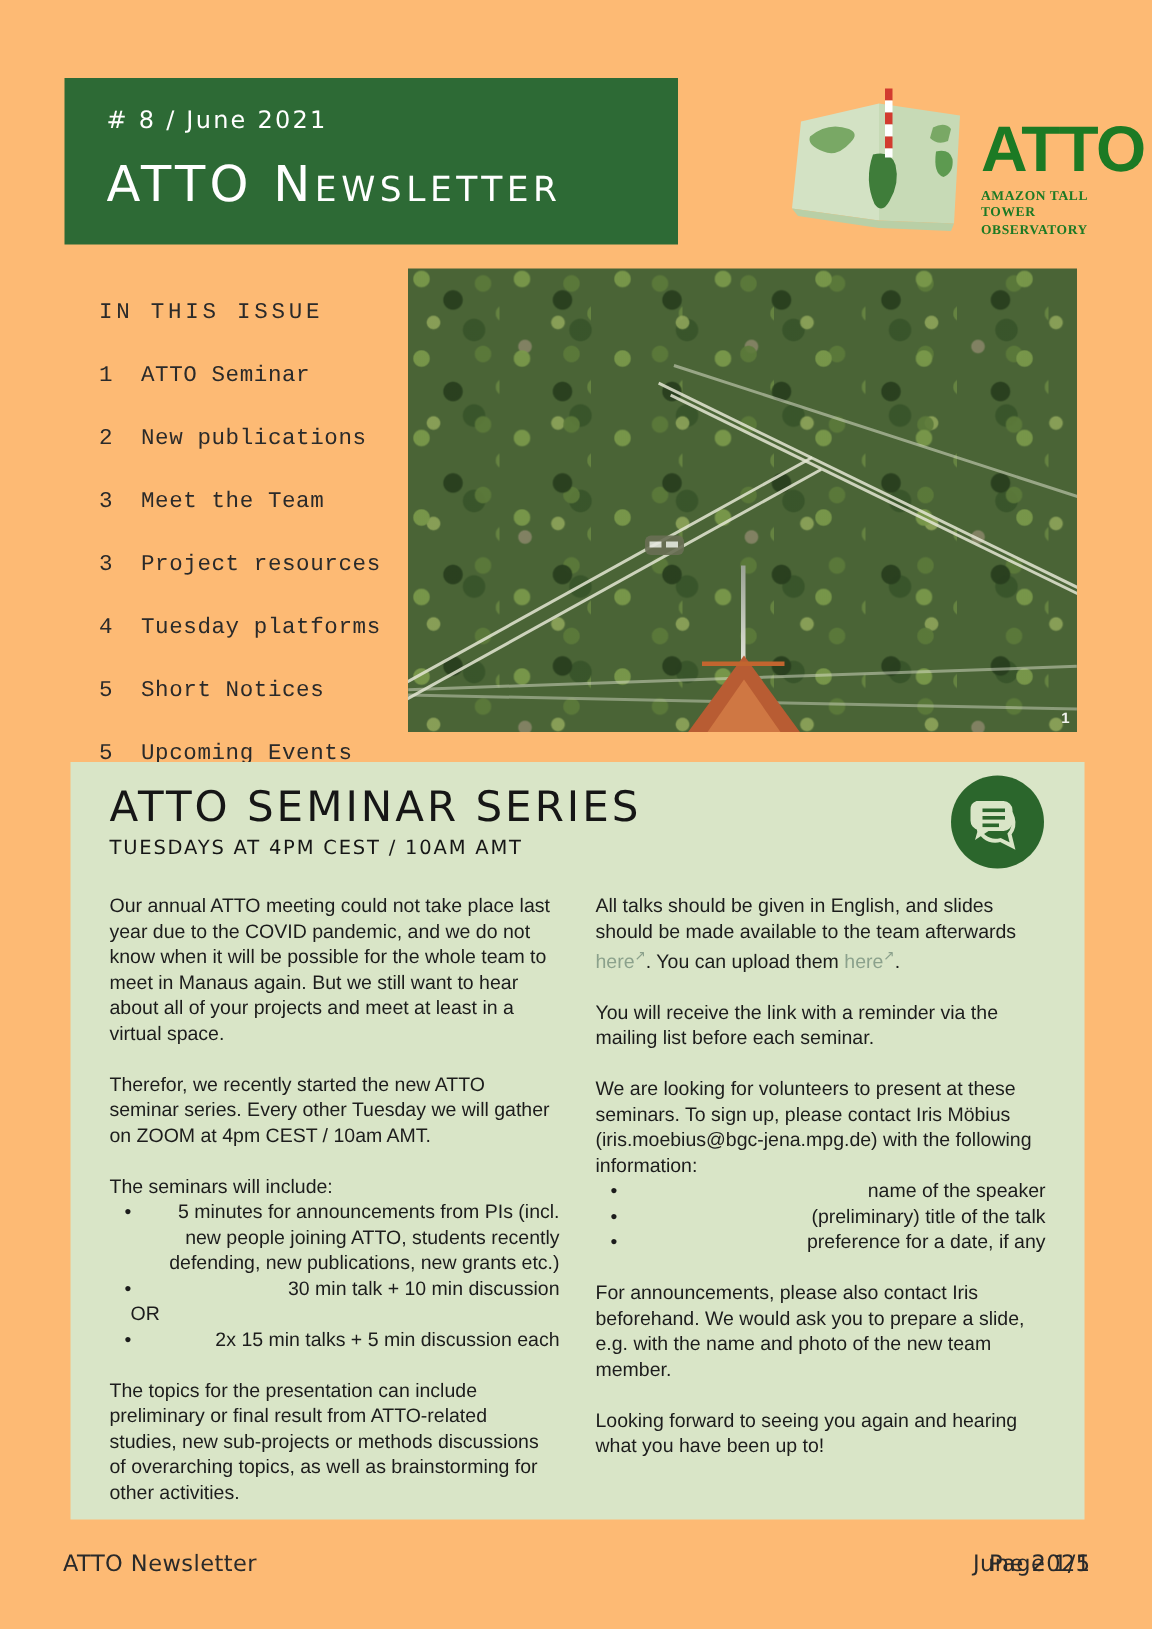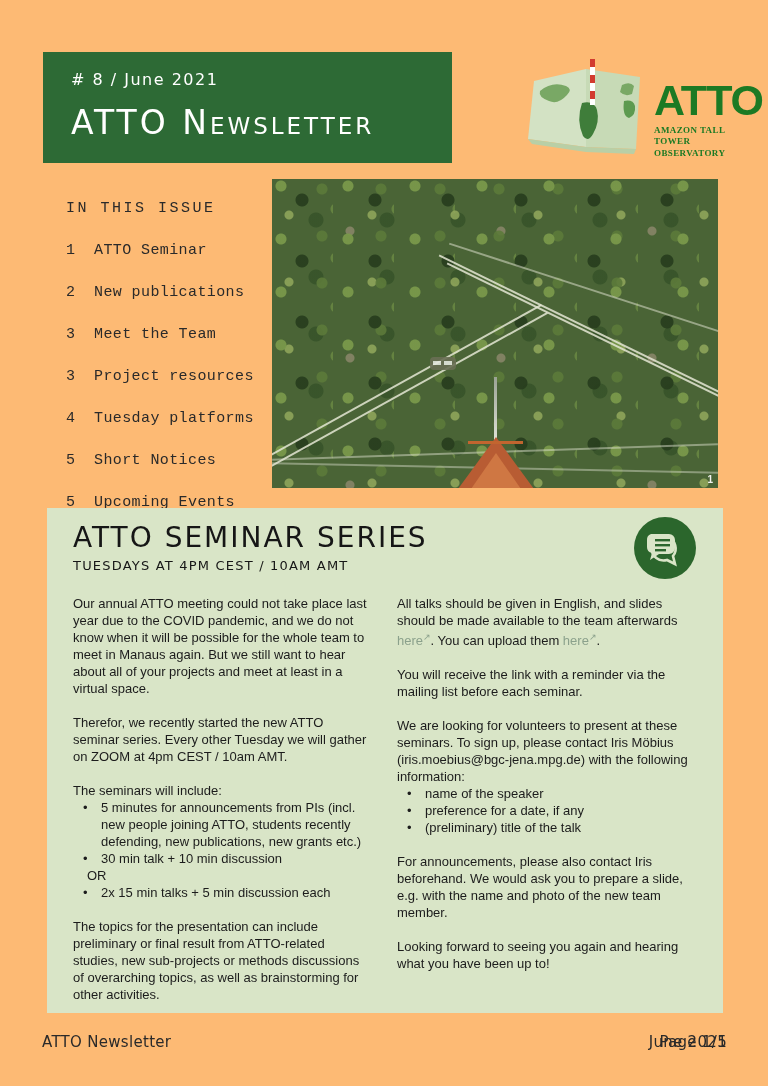--- a/index.html
+++ b/index.html
@@ -88,21 +88,21 @@
     color:#161616; font-weight:400; text-transform:uppercase;
   }
   .box-subtitle {
     font-family:"DejaVu Sans", sans-serif; font-size:13px; letter-spacing:1.2px;
     color:#161616; margin-top:4px; text-transform:uppercase;
   }
   .chat-badge { position:absolute; right:26px; top:8px; width:64px; height:64px; }
   .columns { display:flex; gap:24px; margin-top:22px; }
   .col { width:302px; font-size:13px; line-height:17px; color:#1c1c1c; }
   .col p { margin-bottom:17px; }
-  .col ul { list-style:none; margin:0 0 0 6px; }
+  .col ul { list-style:none; margin:0 0 0 6px;text-align:right; }
   .col li { position:relative; padding-left:22px; }
   .col li::before { content:"\2022"; position:absolute; left:4px; top:0; }
   .or-line { margin-left:14px; }
   .after-list { margin-top:17px; }
   a.doc-link { color:#8ba18c; text-decoration:none; }
   a.doc-link sup { font-size:9px; }
 
   
   .footer {
     position:absolute; left:42px; right:41px; top:1033px;
@@ -233,22 +233,22 @@
         </ul>
         <p class="after-list">The topics for the presentation can include preliminary or final result from ATTO-related studies, new sub-projects or methods discussions of overarching topics, as well as brainstorming for other activities.</p>
       </div>
 
       <div class="col">
         <p><span>All talks should be given in English, and slides should be made available to the team afterwards </span><a href="#" class="doc-link"><span>here</span><sup>↗</sup></a><span>. You can upload them </span><a href="#" class="doc-link"><span>here</span><sup>↗</sup></a><span>.</span></p>
         <p>You will receive the link with a reminder via the mailing list before each seminar.</p>
         <p style="margin-bottom:0">We are looking for volunteers to present at these seminars. To sign up, please contact Iris Möbius (iris.moebius@bgc-jena.mpg.de) with the following information:</p>
         <ul>
           <li>name of the speaker</li>
+          <li>(preliminary) title of the talk</li>
           <li>preference for a date, if any</li>
-          <li>(preliminary) title of the talk</li>
         </ul>
         <p class="after-list">For announcements, please also contact Iris beforehand. We would ask you to prepare a slide, e.g. with the name and photo of the new team member.</p>
         <p>Looking forward to seeing you again and hearing what you have been up to!</p>
       </div>
     </div>
   </div>
 
   <div class="footer">
     <span class="center">June 2021</span>
     <span>ATTO Newsletter</span>

